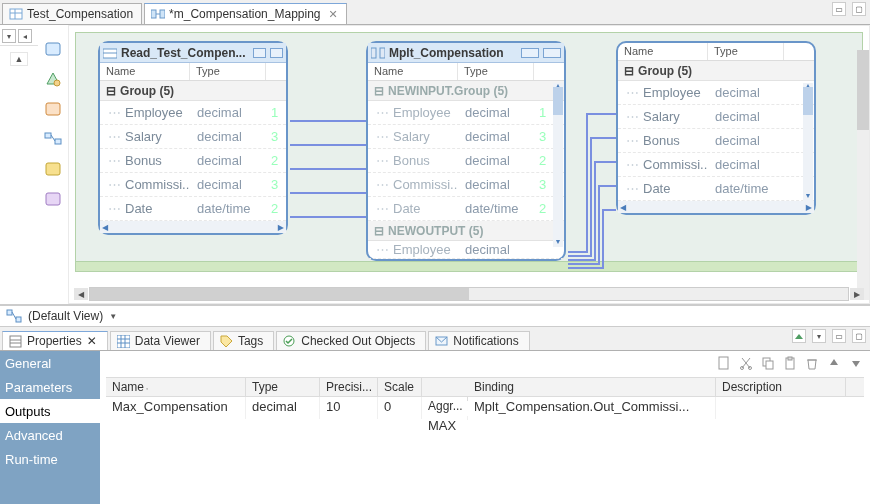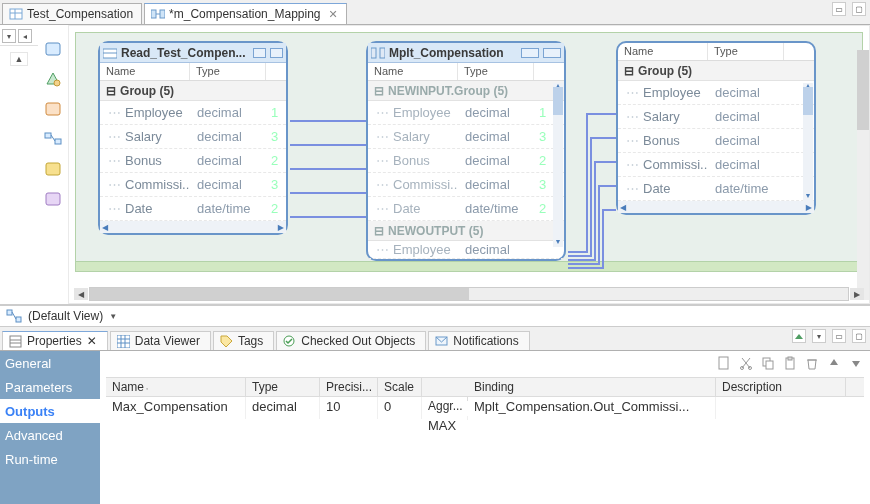--- a/index.html
+++ b/index.html
@@ -73,21 +73,21 @@
   .views-tabs { height:24px; display:flex;align-items:flex-end;border-bottom:1px solid #b0b0b0;background:#f0f0f0;position:relative;}
   .views-tab { display:flex;align-items:center;gap:5px;padding:2px 10px 2px 6px;border:1px solid #ccc;border-bottom:none;margin-left:2px;background:#f8f8f8;font-size:12px;cursor:pointer;}
   .views-tab.active { background:#fff; border-top:1px solid #7da7d9;}
   .views-controls { position:absolute;right:4px;top:2px;display:flex;gap:6px;}
   .views-controls .ctrl{width:14px;height:14px;border:1px solid #ccc;background:#fff;display:flex;align-items:center;justify-content:center;font-size:8px;color:#555;cursor:pointer;}
 
   
   .props { display:flex; height: calc(504px - 25px - 280px - 22px - 24px); background:#fff; position:relative;}
   .props-side { width:100px; background:#7fa3c3; color:#fff; font-size:13px; }
   .props-side .ptab { height:24px;display:flex;align-items:center;padding:0 5px;cursor:pointer;}
-  .props-side .ptab.active { background:#fff;color:#3b82f6;font-weight:700;}
+  .props-side .ptab.active { background:#fff;color:#000000;font-weight:400;}
   .props-main { flex:1; position:relative;}
   .props-toolbar { position:absolute; right:6px; top:4px; display:flex;gap:6px;}
   .props-toolbar .tb{width:16px;height:16px;display:flex;align-items:center;justify-content:center;color:#666;cursor:pointer;}
   .props-table { position:absolute; left:6px; right:6px; top:26px; border:0; }
   .props-table .hdr { display:flex; height:20px; background:#f3f3f3;border-top:1px solid #dcdcdc;border-bottom:1px solid #dcdcdc;}
   .props-table .hdr div{border-right:1px solid #dcdcdc;padding:2px 6px;font-size:12px;color:#333;}
   .props-table .row { display:flex; height:22px;}
   .props-table .row div{border-right:1px solid #f0f0f0;padding:2px 6px;font-size:13px;}
   .col-name{width:140px;} .col-type{width:74px;} .col-prec{width:58px;} .col-scale{width:44px;} .col-aggr{width:46px;margin-top:19px;} .col-bind{width:248px;overflow:hidden;text-overflow:ellipsis;white-space:nowrap;} .col-desc{width:130px;}
   .sort-ind{font-size:7px;color:#777;margin-left:2px;}

